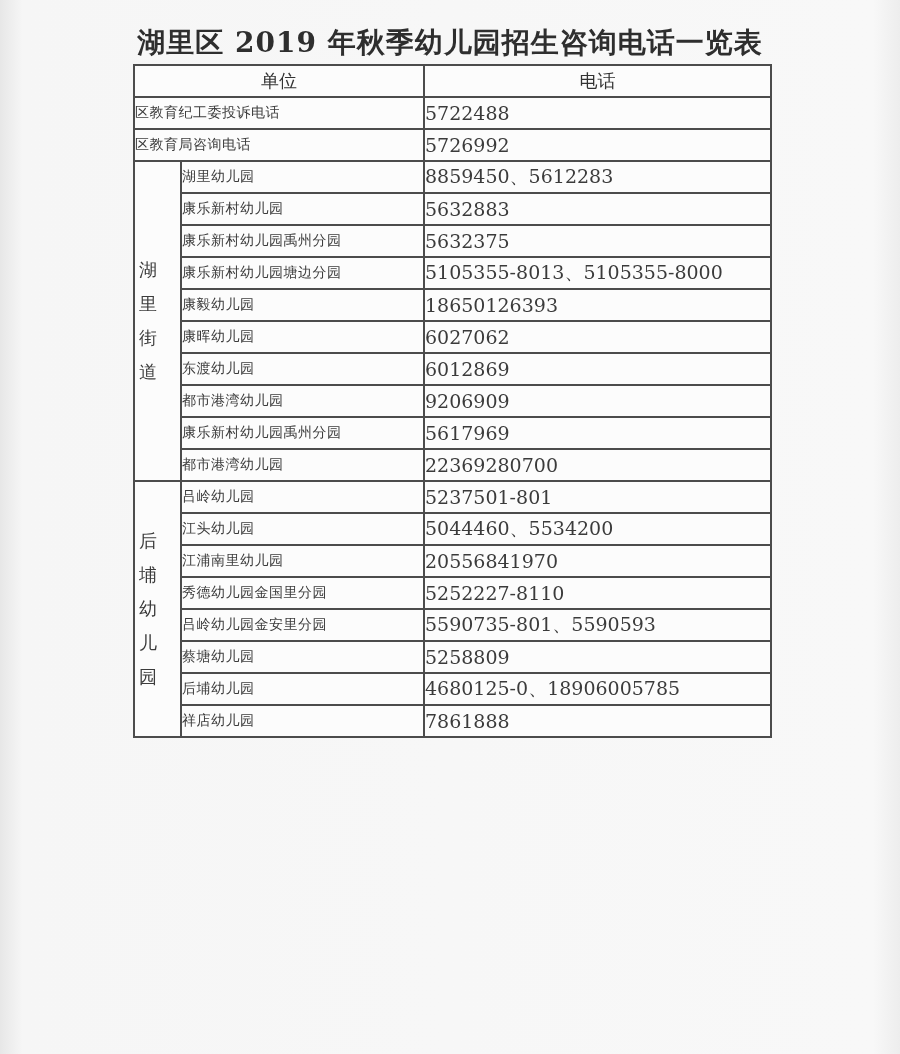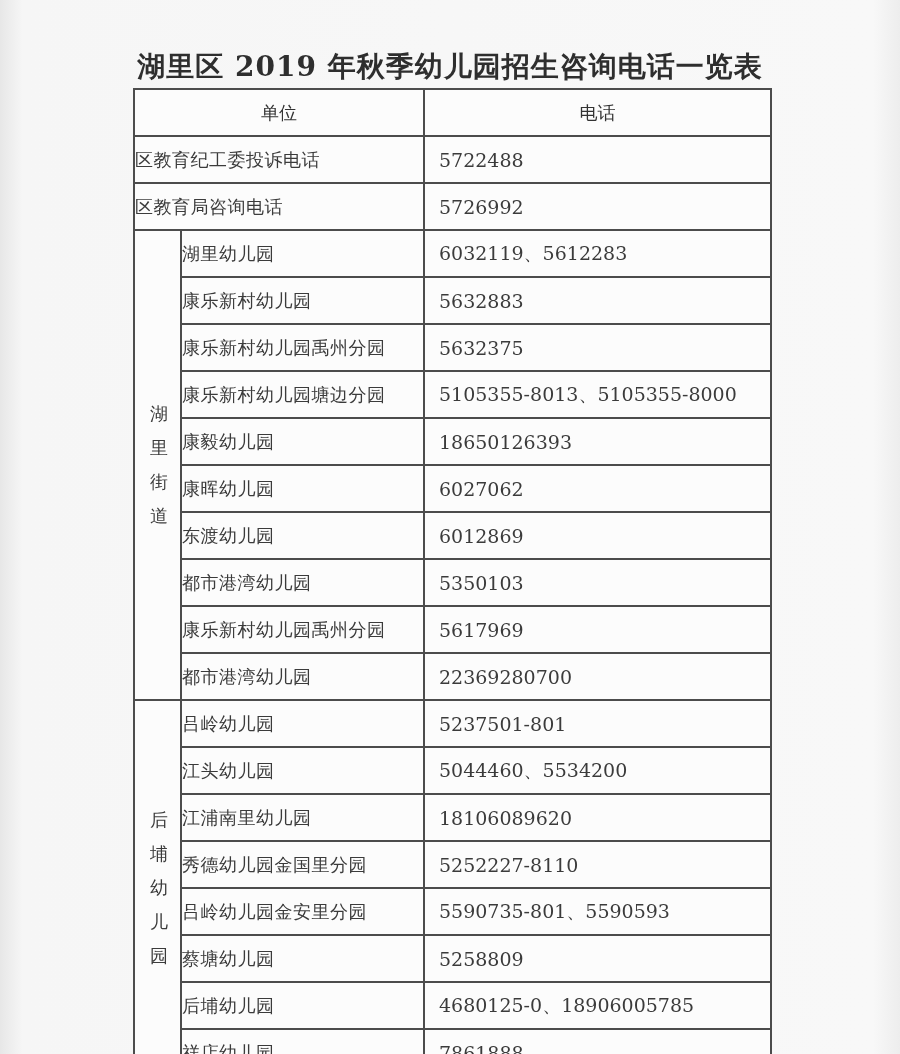--- a/index.html
+++ b/index.html
@@ -9,21 +9,20 @@
     height: 1054px;
     background: linear-gradient(90deg, #e7e7e7 0%, #f6f6f6 2.5%, #f8f8f8 97%, #ededed 100%);
     font-family: "DejaVu Serif", "Liberation Serif", serif;
     color: #3a3a3a;
     position: relative;
     overflow: hidden;
   }
   .page {
     position: absolute;
     inset: 0;
-    margin-top: 24px;
   }
   .page-title {
     position: absolute;
     top: 24px;
     left: 0;
     width: 100%;
     text-align: center;
     font-size: 28px;
     font-weight: bold;
     letter-spacing: 1px;
@@ -36,31 +35,31 @@
     width: 637px;
     border-collapse: collapse;
     table-layout: fixed;
     background: #fcfcfc;
   }
   table.phone-table col.c-group { width: 47px; }
   table.phone-table col.c-unit  { width: 243px; }
   table.phone-table col.c-phone { width: 347px; }
   table.phone-table td, table.phone-table th {
     border: 2px solid #4c4c4c;
-    height: 47px;
+    height: 32px;
     vertical-align: middle;
     font-weight: normal;
     overflow: hidden;
   }
   th.hdr { font-size: 18px; font-weight: bold; color: #333; }
-  td.unit { font-size: 18px; letter-spacing: 0.5px; color: #3b3b3b; }
-  td.phone { font-size: 19px; color: #3b3b3b; padding-left: 14px; }
+  td.unit { font-size: 14px; letter-spacing: 0.5px; color: #3b3b3b; }
+  td.phone { font-size: 19px; color: #3b3b3b; }
   td.group {
     vertical-align: middle;
-    padding: 15px;
+    padding: 4px;
   }
   td.group .vlabel {
     display: inline-block;
     width: 1.1em;
     font-size: 18px;
     line-height: 1.9;
     letter-spacing: 0;
     word-break: break-all;
     color: #3b3b3b;
     margin: 0 auto;
@@ -93,21 +92,21 @@
     <tr>
       <td class="unit" colspan="2">区教育局咨询电话</td>
       <td class="phone">5726992</td>
     </tr>
 
     <tr>
       <td class="group" rowspan="10">
         <span class="vlabel">湖里街道</span>
       </td>
       <td class="unit">湖里幼儿园</td>
-      <td class="phone">6032119、5612283</td>
+      <td class="phone">8859450、5612283</td>
     </tr>
     <tr>
       <td class="unit">康乐新村幼儿园</td>
       <td class="phone">5632883</td>
     </tr>
     <tr>
       <td class="unit">康乐新村幼儿园禹州分园</td>
       <td class="phone">5632375</td>
     </tr>
     <tr>
@@ -121,21 +120,21 @@
     <tr>
       <td class="unit">康晖幼儿园</td>
       <td class="phone">6027062</td>
     </tr>
     <tr>
       <td class="unit">东渡幼儿园</td>
       <td class="phone">6012869</td>
     </tr>
     <tr>
       <td class="unit">都市港湾幼儿园</td>
-      <td class="phone">5350103</td>
+      <td class="phone">9206909</td>
     </tr>
     <tr>
       <td class="unit">康乐新村幼儿园禹州分园</td>
       <td class="phone">5617969</td>
     </tr>
     <tr>
       <td class="unit">都市港湾幼儿园</td>
       <td class="phone">22369280700</td>
     </tr>
 
@@ -145,21 +144,21 @@
       </td>
       <td class="unit">吕岭幼儿园</td>
       <td class="phone">5237501-801</td>
     </tr>
     <tr>
       <td class="unit">江头幼儿园</td>
       <td class="phone">5044460、5534200</td>
     </tr>
     <tr>
       <td class="unit">江浦南里幼儿园</td>
-      <td class="phone">18106089620</td>
+      <td class="phone">20556841970</td>
     </tr>
     <tr>
       <td class="unit">秀德幼儿园金国里分园</td>
       <td class="phone">5252227-8110</td>
     </tr>
     <tr>
       <td class="unit">吕岭幼儿园金安里分园</td>
       <td class="phone">5590735-801、5590593</td>
     </tr>
     <tr>

